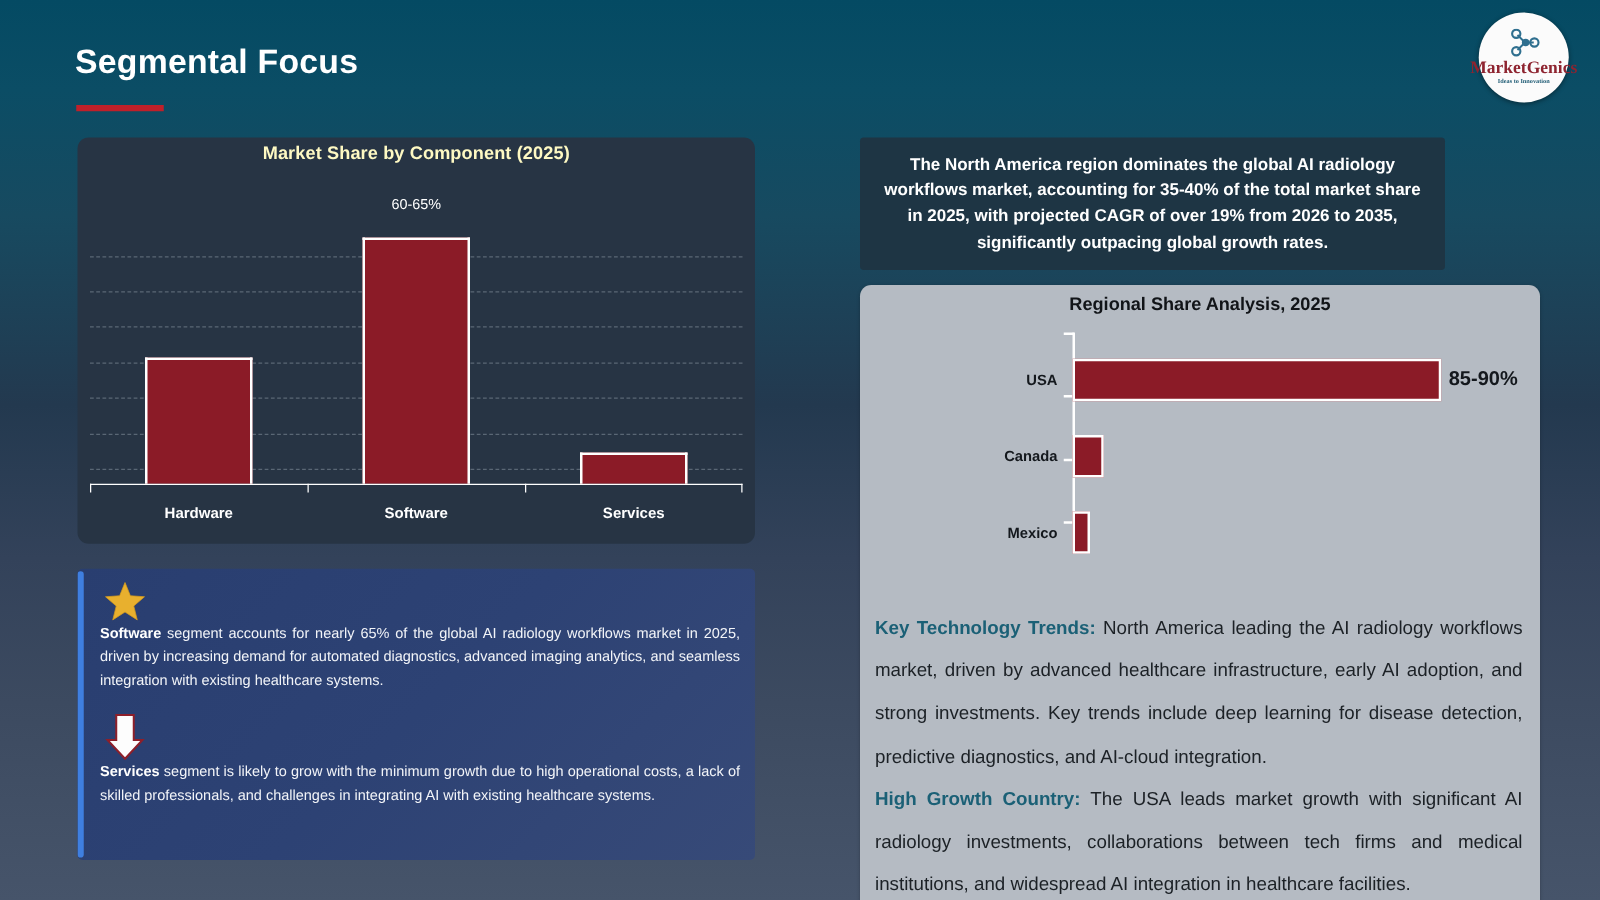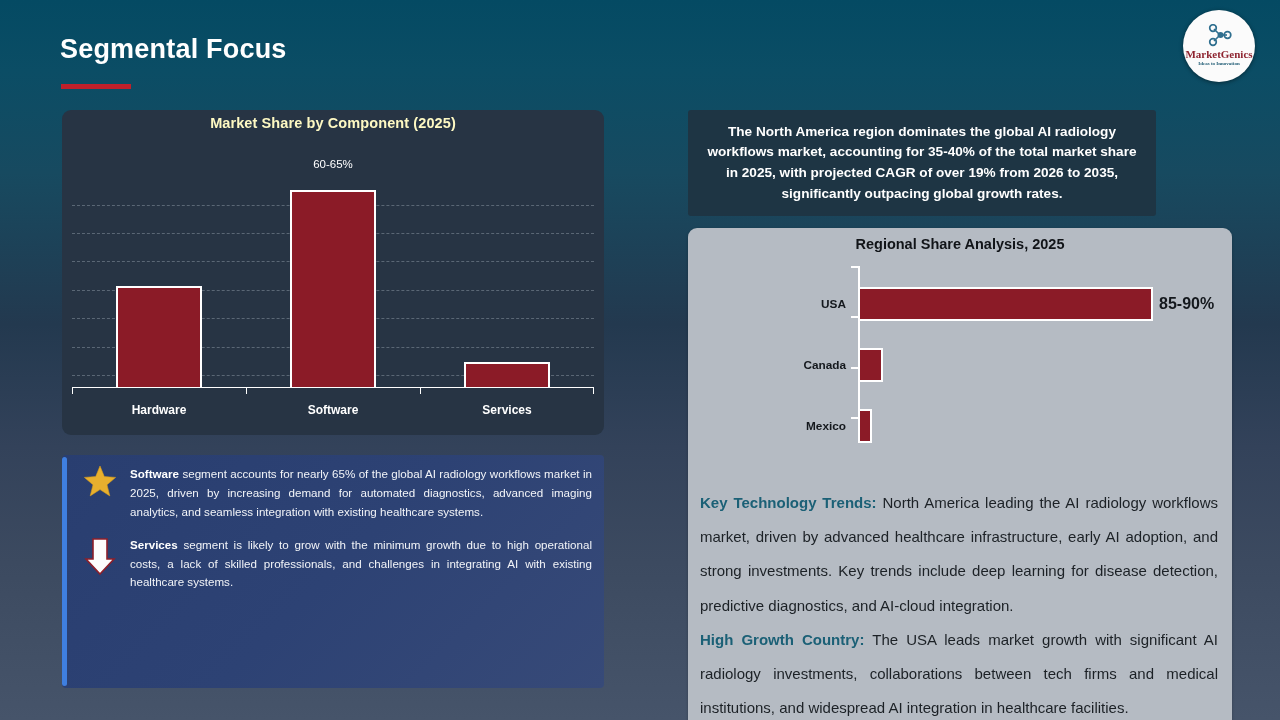--- a/index.html
+++ b/index.html
@@ -21,21 +21,21 @@
   }
 
   
   #logo{
     position:absolute; right:25px; top:10px; width:72px; height:72px;
     border-radius:50%; background:#fbfbfb;
     box-shadow:0 1px 4px rgba(0,0,0,.45);
     display:flex; flex-direction:column; align-items:center; justify-content:center;
   }
   #logo svg{ display:block; margin-bottom:1px; }
-  .logo-name{ font-family:"Liberation Serif", serif; font-size:11px; color:#8e2430; font-weight:600; line-height:1; }
+  .logo-name{ font-family:"Liberation Serif", serif; font-size:14px; color:#8e2430; font-weight:600; line-height:1; }
   .logo-tag{ font-family:"Liberation Serif", serif; font-size:5px; color:#1d5a73; font-weight:700; line-height:1.25; margin-top:1px;}
 
   
   #left-chart-card{
     position:absolute; left:62px; top:110px; width:542px; height:325px;
     background:#273444; border-radius:9px;
   }
   .chart-title{
     text-align:center; color:#fef9c3; font-size:14.5px; font-weight:bold;
     padding-top:5px; letter-spacing:.1px;
@@ -74,22 +74,22 @@
   #bullets-panel{
     position:absolute; left:62px; top:455px; width:542px; height:233px;
     background:linear-gradient(135deg,#293e70 0%,#2d4274 50%,#374a78 100%);
     border-radius:4px; overflow:hidden;
   }
   #bullets-accent{
     position:absolute; left:0; top:2px; bottom:2px; width:5px;
     background:#3f7fe0; border-radius:3px;
   }
   .bullet{
-    display:flex; align-items:flex-start; gap:10px;
-    padding:0 12px 0 18px; margin-top:10px;
+    display:flex; align-items:flex-start; 
+    padding:0 12px 0 18px; margin-top:10px;flex-direction:column;
   }
   .bullet-icon{ width:40px; min-width:40px; display:flex; justify-content:center; align-items:center; }
   .bullet-text{
     color:#f2f4f8; font-size:11.6px; line-height:1.63; text-align:justify;
     font-family:"Liberation Sans", sans-serif;
   }
   .bullet-text b{ color:#ffffff; }
 
   
   #right-header{

